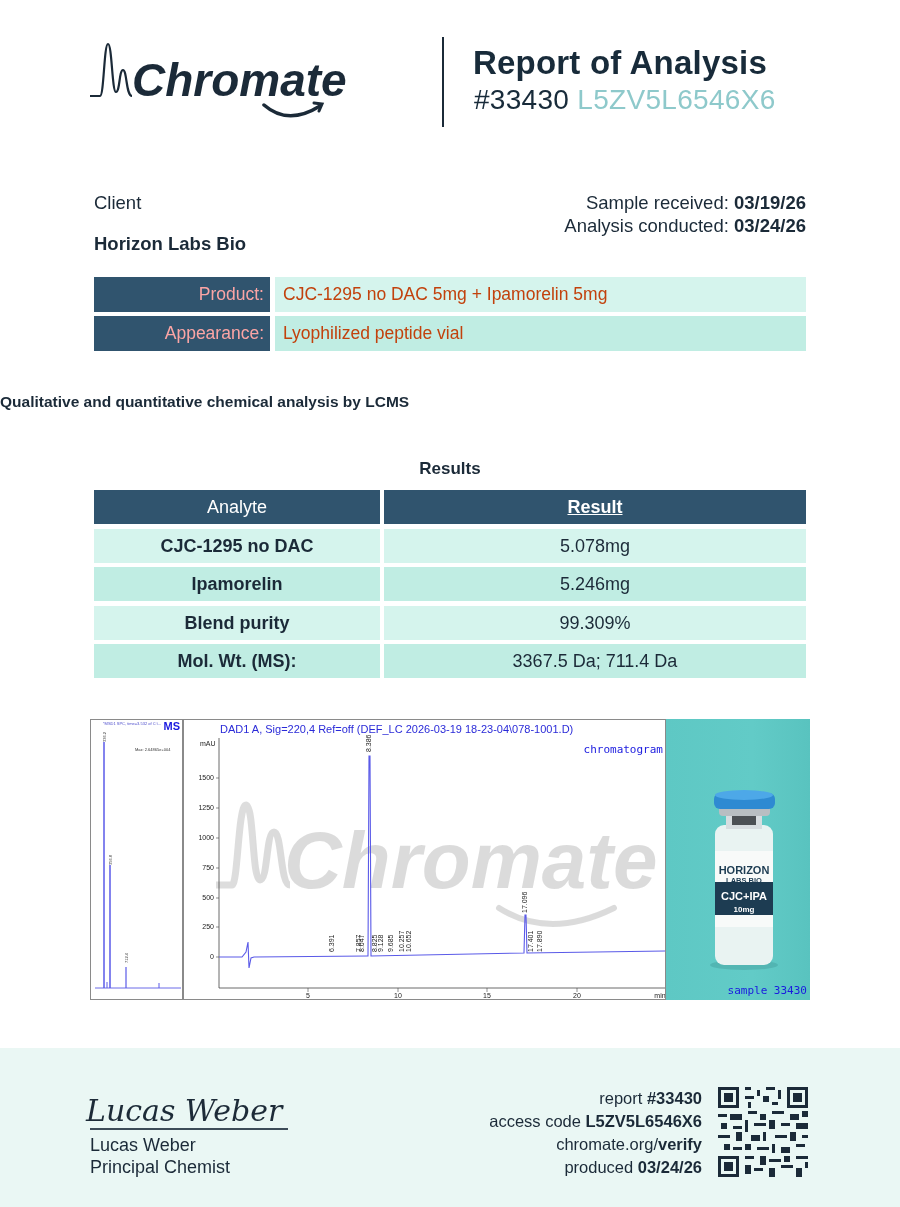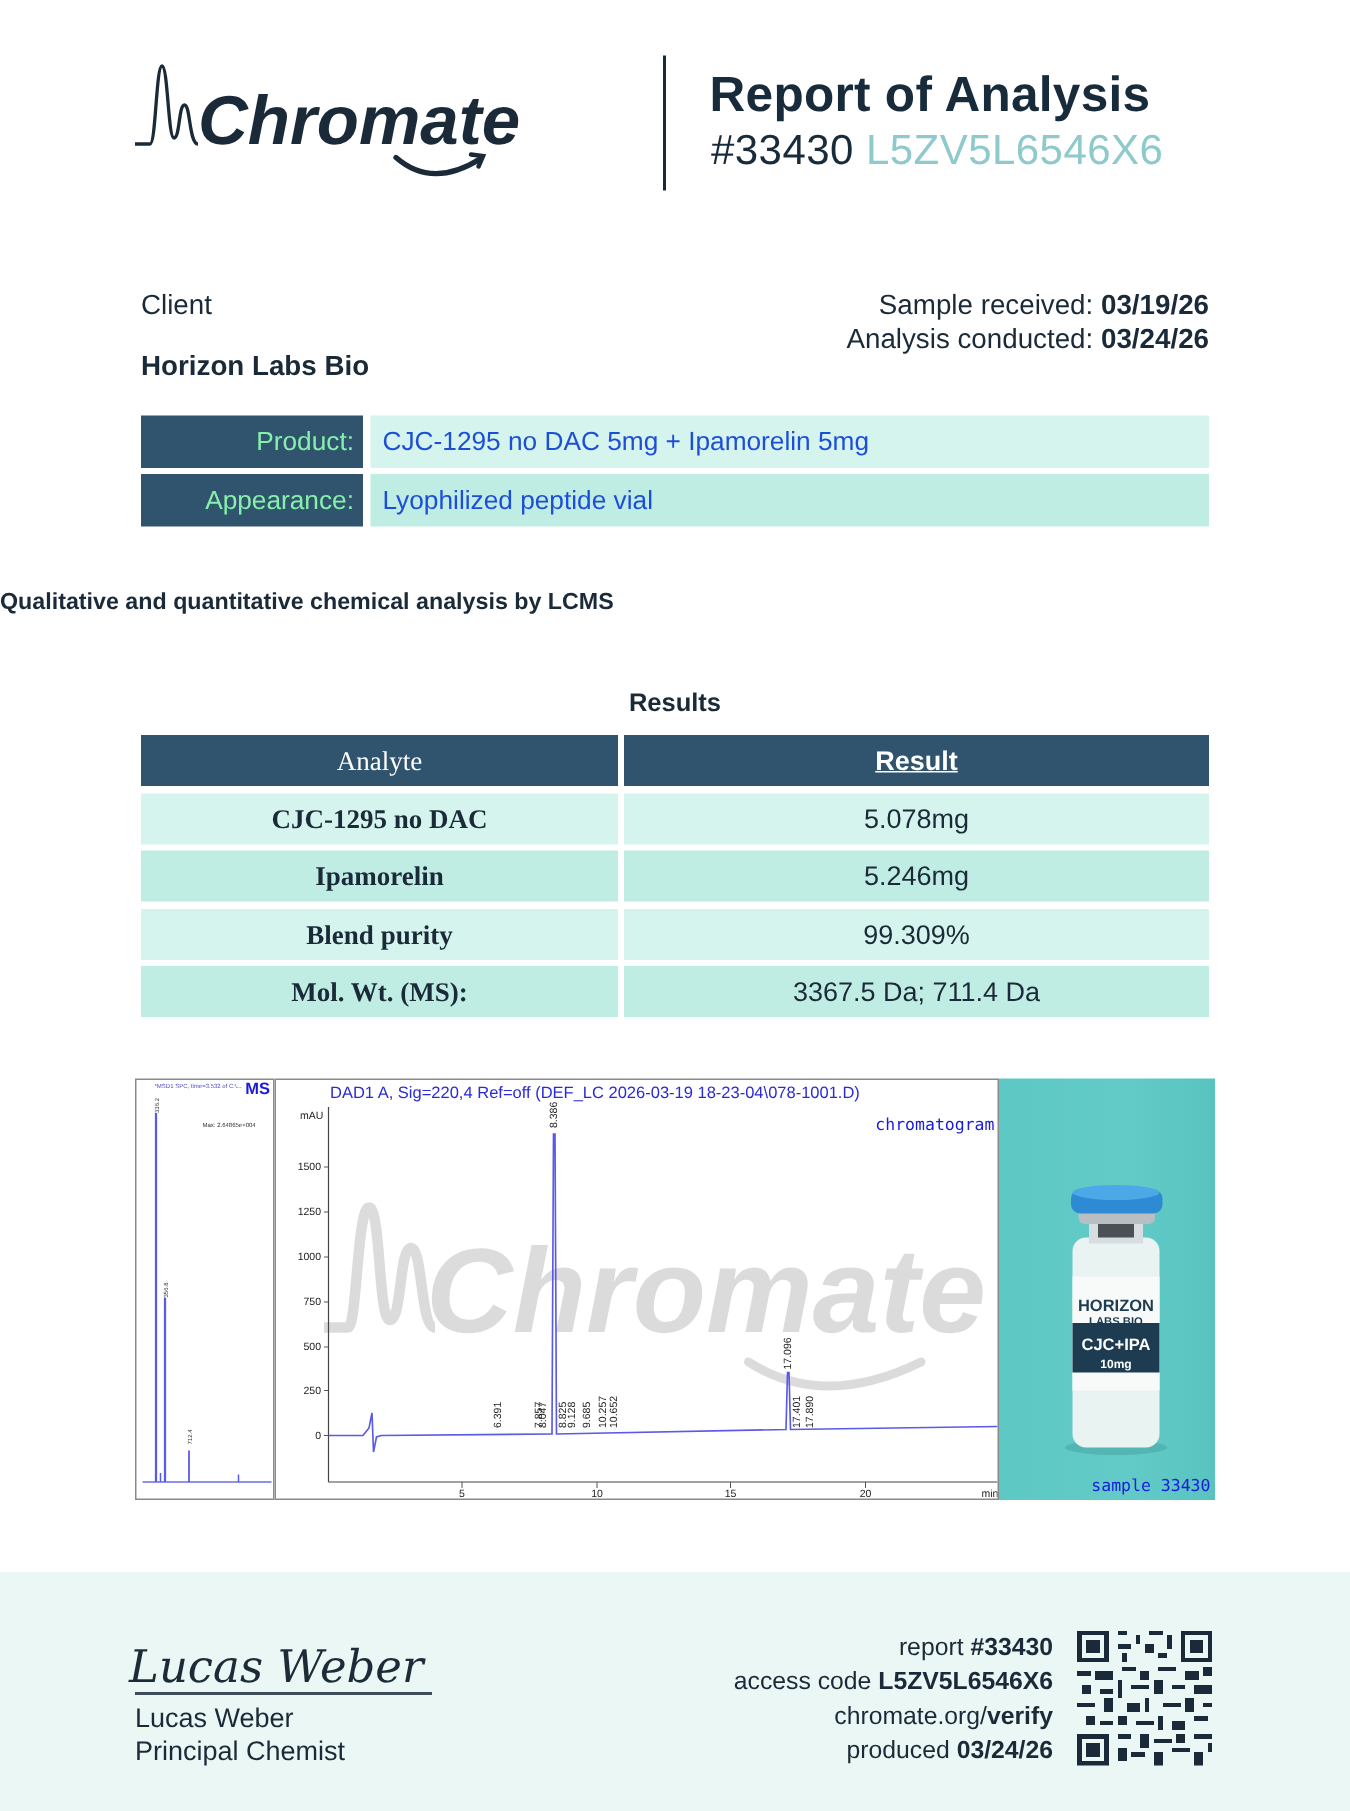--- a/index.html
+++ b/index.html
@@ -14,31 +14,31 @@
   .subtitle { position: absolute; left: 474px; top: 84px; font-size: 28px; color: #182b3a; letter-spacing: 0.3px; }
   .subtitle .code { color: #8ec9cb; }
 
   .client { position: absolute; left: 94px; top: 191px; font-size: 18.5px; line-height: 23px; }
   .client .name { font-weight: bold; margin-top: 18px; }
   .dates { position: absolute; right: 94px; top: 191px; font-size: 18.5px; line-height: 23px; text-align: right; }
   .dates b { font-weight: bold; }
 
   .info-table { position: absolute; left: 94px; top: 277px; width: 712px; }
   .info-row { display: flex; height: 35px; margin-bottom: 4px; }
-  .info-row .k { width: 148px; background: #30546e; color: #86efac; text-align: right; padding-right: 6px; font-size: 17.5px; line-height: 35px; }
-  .info-row .v { flex: 1; margin-left: 5px; padding-left: 8px; font-size: 17.5px; line-height: 35px; color: #1d4ed8; }
+  .info-row .k { width: 176px; background: #30546e; color: #fca5a5; text-align: right; padding-right: 6px; font-size: 17.5px; line-height: 35px; }
+  .info-row .v { flex: 1; margin-left: 5px; padding-left: 8px; font-size: 17.5px; line-height: 35px; color: #c2410c; }
   .info-row.r1 .v { background: #d5f4ed; }
   .info-row.r2 .v { background: #c0ede3; }
 
   .method { position: absolute; left: 0; width: 740px; top: 393px; font-size: 15.5px; font-weight: bold; color: #1b2a38; }
   .results-title { position: absolute; left: 0; width: 900px; top: 459px; text-align: center; font-size: 17px; font-weight: bold; color: #1b2a38; }
 
   .results { position: absolute; left: 94px; top: 490px; width: 712px; }
   .rrow { display: flex; height: 34px; margin-bottom: 4.5px; }
-  .rrow .c1 { width: 318px; text-align: center; font-size: 18px; line-height: 34px; font-family: Liberation Serif, serif; }
+  .rrow .c1 { width: 286px; text-align: center; font-size: 18px; line-height: 34px; }
   .rrow .c2 { flex: 1; margin-left: 4px; text-align: center; font-size: 18px; line-height: 34px; }
   .rrow.head .c1, .rrow.head .c2 { background: #30546e; color: #ffffff; }
   .rrow.head .c2 { font-weight: bold; text-decoration: underline; }
   .rrow.odd .c1, .rrow.odd .c2 { background: #d5f4ed; }
   .rrow.even .c1, .rrow.even .c2 { background: #c0ede3; }
   .rrow .c1.b { font-weight: bold; }
   .rrow .c2 { font-weight: normal; }
 
   .chrom-area { position: absolute; left: 90px; top: 719px; width: 720px; height: 282px; padding-left: 12px; }
   .ms-panel { position: absolute; left: 0; top: 0; width: 93px; height: 281px; border: 1px solid #8a8a8a; background: #fff; }

